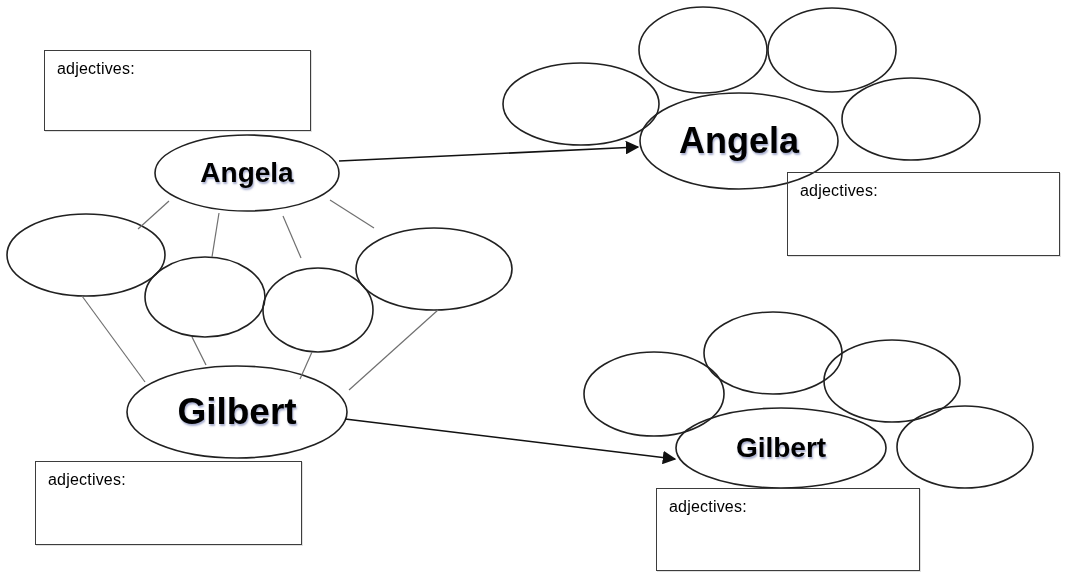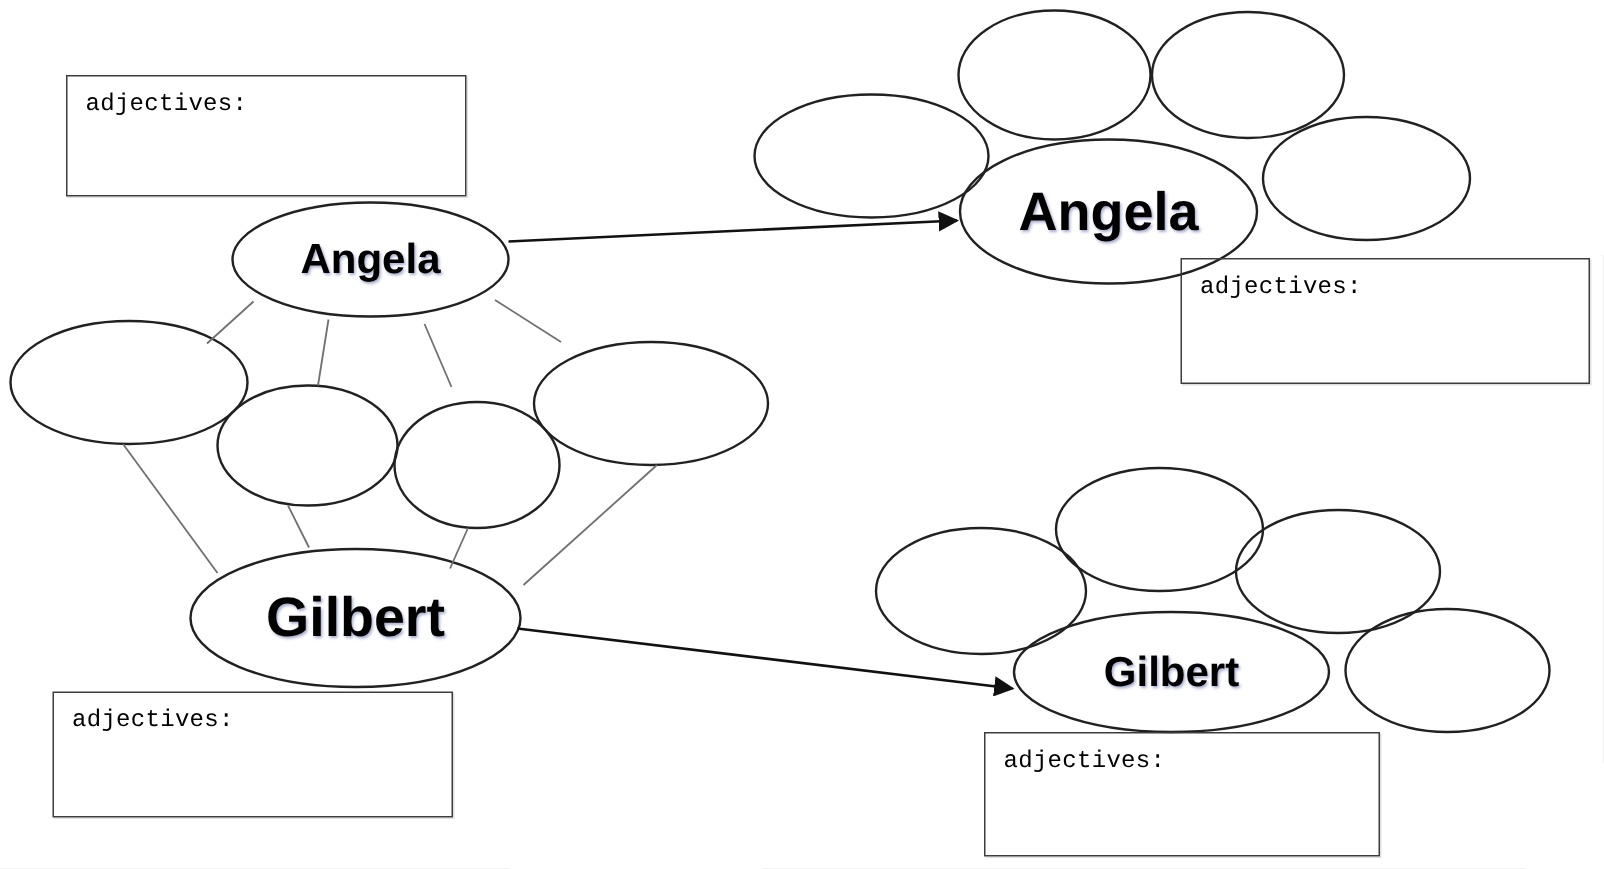--- a/index.html
+++ b/index.html
@@ -21,21 +21,20 @@
   }
   svg.layer{position:absolute;left:0;top:0;width:1069px;height:579px;}
   svg .node{fill:none;stroke:var(--shape-outline);stroke-width:1.6;}
   svg .connector{stroke:var(--connector-line);stroke-width:1.2;}
   svg .arrow-line{stroke:var(--arrow);stroke-width:1.7;}
   .adjective-box{
     position:absolute;
     border:1.6px solid var(--box-border);
     background:transparent;
     box-shadow:1px 1px 0 rgba(0,0,0,0.12);
-    font-family:Liberation Mono, monospace;
   }
   .adjective-label{
     display:inline-block;
     padding:9px 0 0 12px;
     font-size:16px;
     color:var(--label-text);
     letter-spacing:0.2px;
   }
   .name{
     position:absolute;

